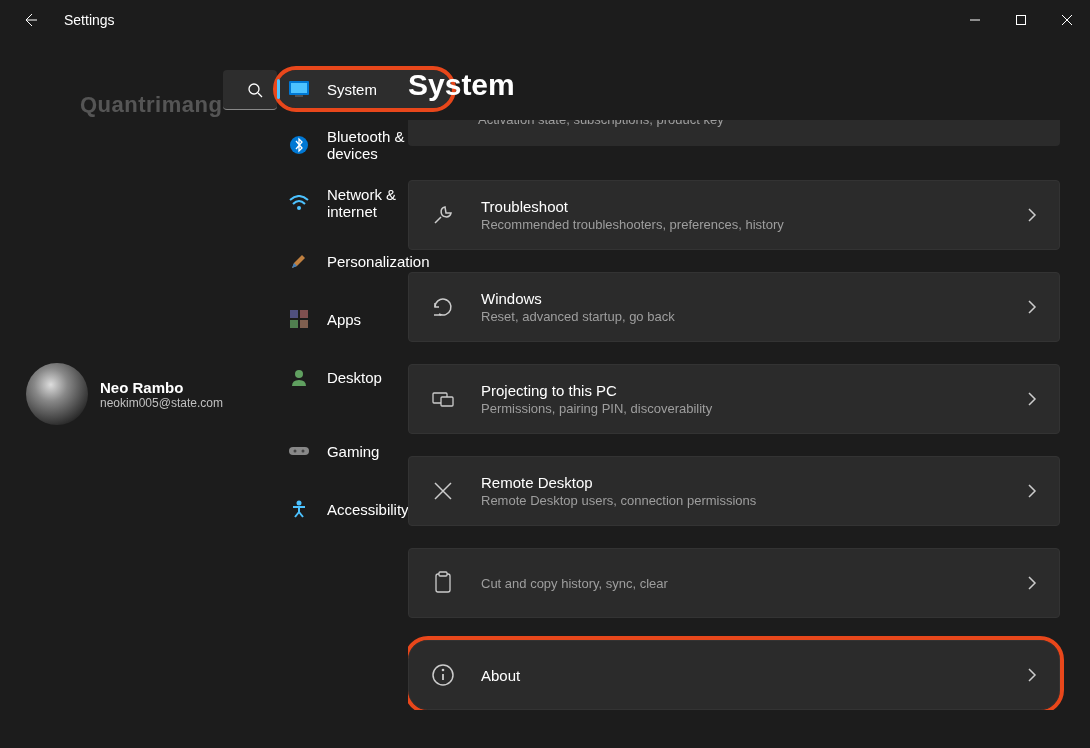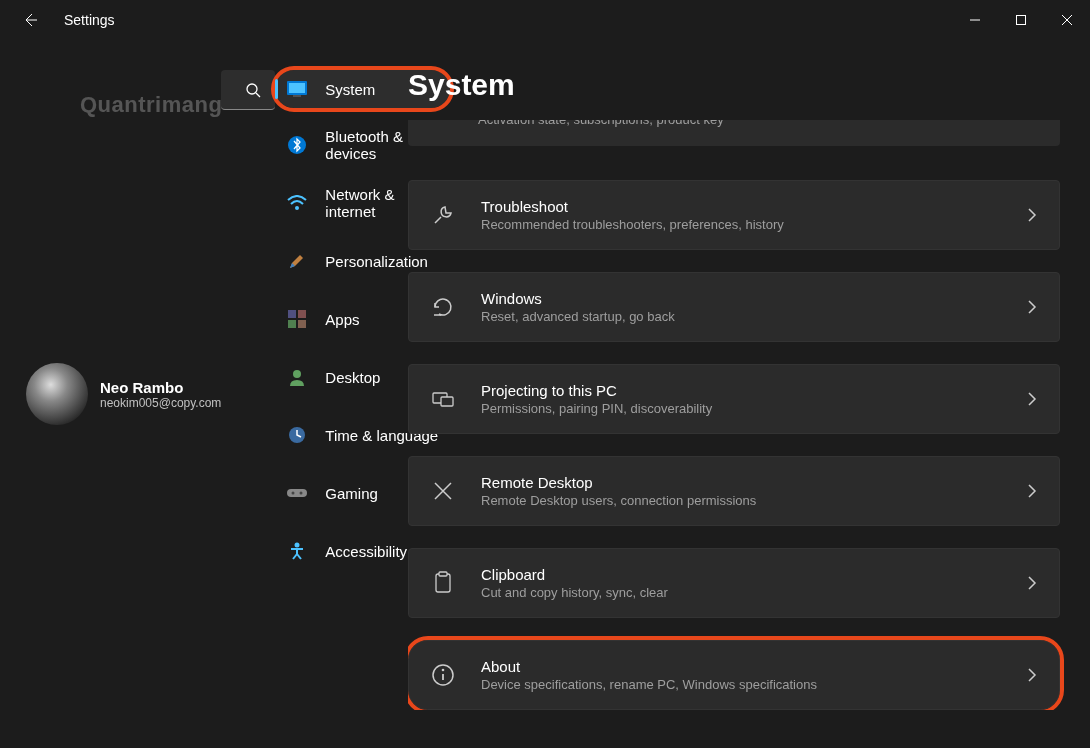--- a/index.html
+++ b/index.html
@@ -85,21 +85,21 @@
   </div>
 </div>
 
 <div class="content">
 
   <div class="sidebar">
     <div class="profile">
       <div class="avatar"></div>
       <div class="profile-text">
         <div class="name">Neo Rambo</div>
-        <div class="email">neokim005@copy.com</div>
+        <div class="email">neokim005@state.com</div>
       </div>
     </div>
 
     <div class="watermark">Quantrimang</div>
 
     <div class="search">
       <input type="text" placeholder="Find a setting" style="">
       <span class="search-icon">
         <svg width="16" height="16" viewBox="0 0 16 16">
             <circle cx="7" cy="7" r="5" stroke="#fff" stroke-width="1.3" fill="none"></circle>
@@ -179,29 +179,20 @@
           <svg width="18" height="18" viewBox="0 0 18 18">
               <circle cx="9" cy="6" r="4" fill="#60a060"></circle>
               <path d="M2 18 Q2 12 9 12 Q16 12 16 18 Z" fill="#60a060"></path>
             </svg>
         </span>
         <span class="nav-label">Desktop</span>
       </div>
 
       <div style="height:12px;"></div>
 
-      <div class="nav-item">
-        <span class="nav-icon">
-          <svg width="18" height="18" viewBox="0 0 18 18">
-              <circle cx="9" cy="9" r="8" fill="#3a6aa0"></circle>
-              <path d="M9 4 V9 L13 11" stroke="#fff" stroke-width="1.5" fill="none"></path>
-            </svg>
-        </span>
-        <span class="nav-label">Time &amp; language</span>
-      </div>
 
       <div style="height:12px;"></div>
 
       <div class="nav-item">
         <span class="nav-icon">
           <svg width="20" height="14" viewBox="0 0 20 14">
               <rect x="0" y="3" width="20" height="8" rx="4" fill="#888"></rect>
               <circle cx="6" cy="7" r="1.5" fill="#444"></circle>
               <circle cx="14" cy="7" r="1.5" fill="#444"></circle>
             </svg>
@@ -317,21 +308,20 @@
       <div style="height:14px;"></div>
 
       <div class="card">
         <span class="card-icon">
           <svg width="24" height="24" viewBox="0 0 24 24">
               <rect x="5" y="3" width="14" height="18" rx="2" stroke="#ccc" stroke-width="1.3" fill="none"></rect>
               <rect x="8" y="1" width="8" height="4" rx="1" stroke="#ccc" stroke-width="1.3" fill="#2b2b2b"></rect>
             </svg>
         </span>
         <div class="card-text">
-          <div class="card-title">Clipboard</div>
           <div class="card-desc">Cut and copy history, sync, clear</div>
         </div>
         <span class="card-chevron">
           <svg width="10" height="16" viewBox="0 0 10 16">
               <path d="M2 2 L8 8 L2 14" stroke="#ccc" stroke-width="1.5" fill="none"></path>
             </svg>
         </span>
       </div>
 
       <div style="height:14px;"></div>
@@ -339,21 +329,20 @@
       <div class="card highlight-orange">
         <span class="card-icon">
           <svg width="24" height="24" viewBox="0 0 24 24">
               <circle cx="12" cy="12" r="10" stroke="#ccc" stroke-width="1.5" fill="none"></circle>
               <circle cx="12" cy="7" r="1.3" fill="#ccc"></circle>
               <path d="M12 11 V17" stroke="#ccc" stroke-width="1.8"></path>
             </svg>
         </span>
         <div class="card-text">
           <div class="card-title">About</div>
-          <div class="card-desc">Device specifications, rename PC, Windows specifications</div>
         </div>
         <span class="card-chevron">
           <svg width="10" height="16" viewBox="0 0 10 16">
               <path d="M2 2 L8 8 L2 14" stroke="#ccc" stroke-width="1.5" fill="none"></path>
             </svg>
         </span>
       </div>
 
     </div>
   </div>

